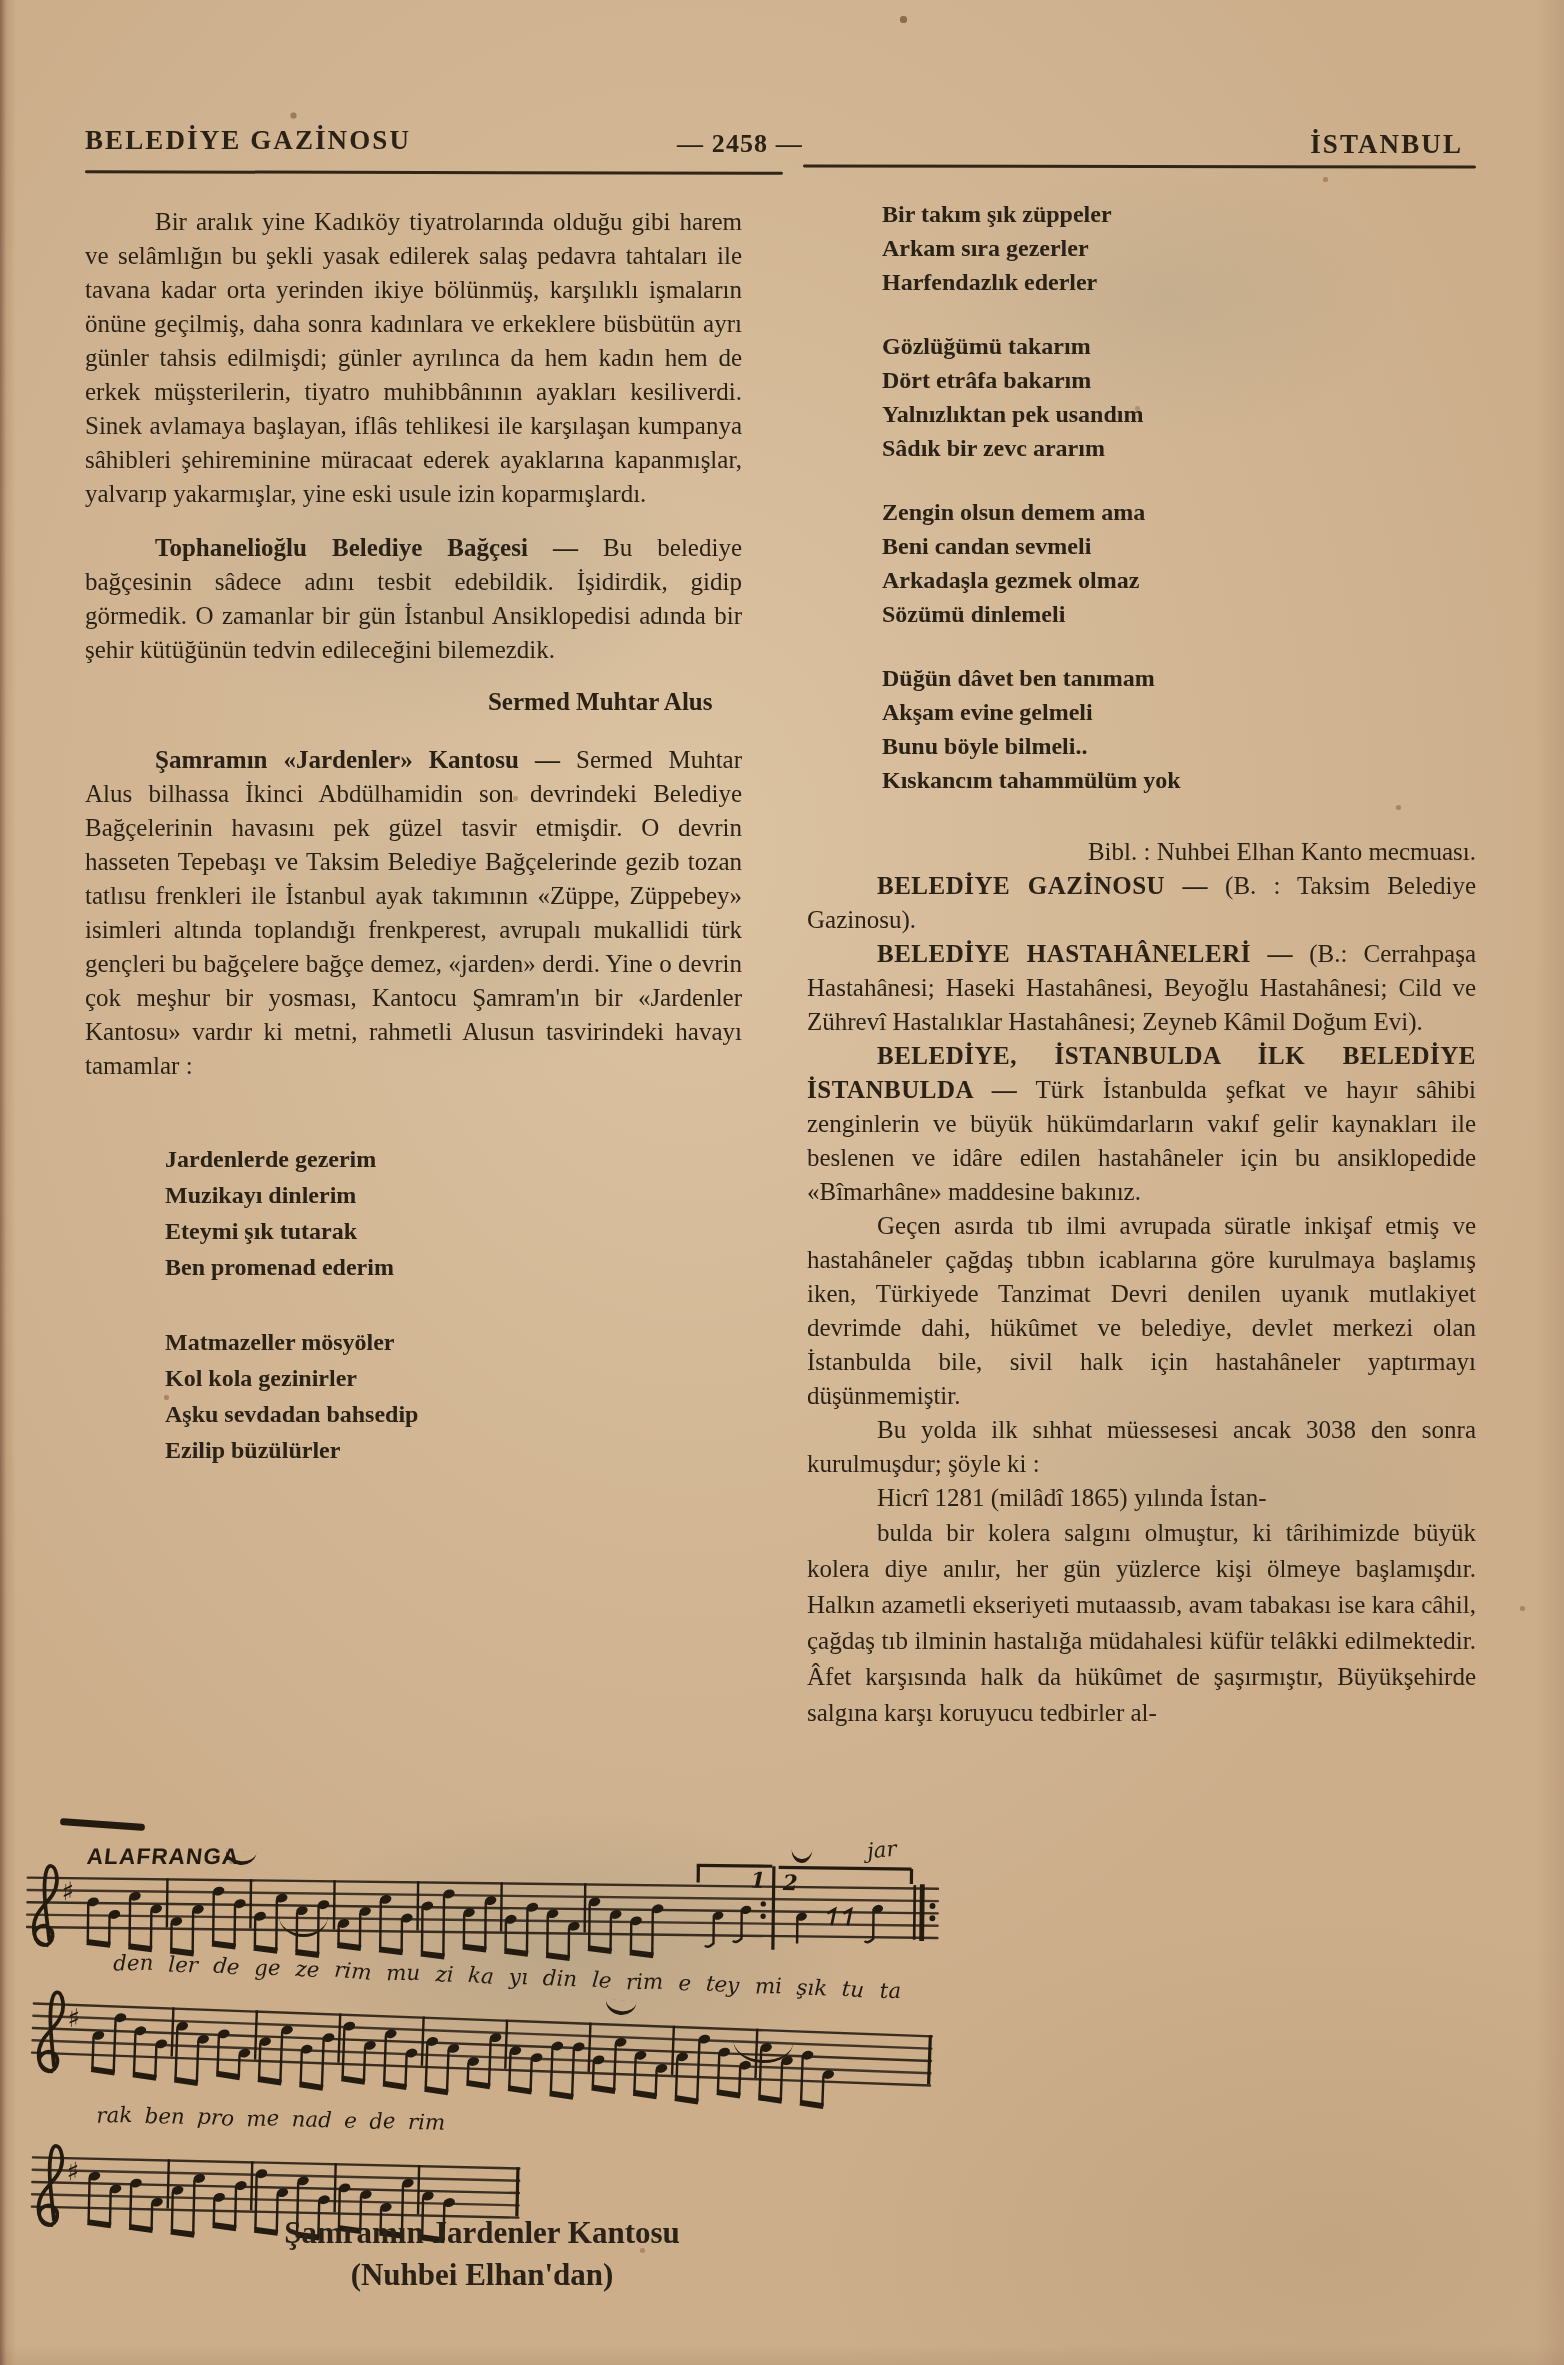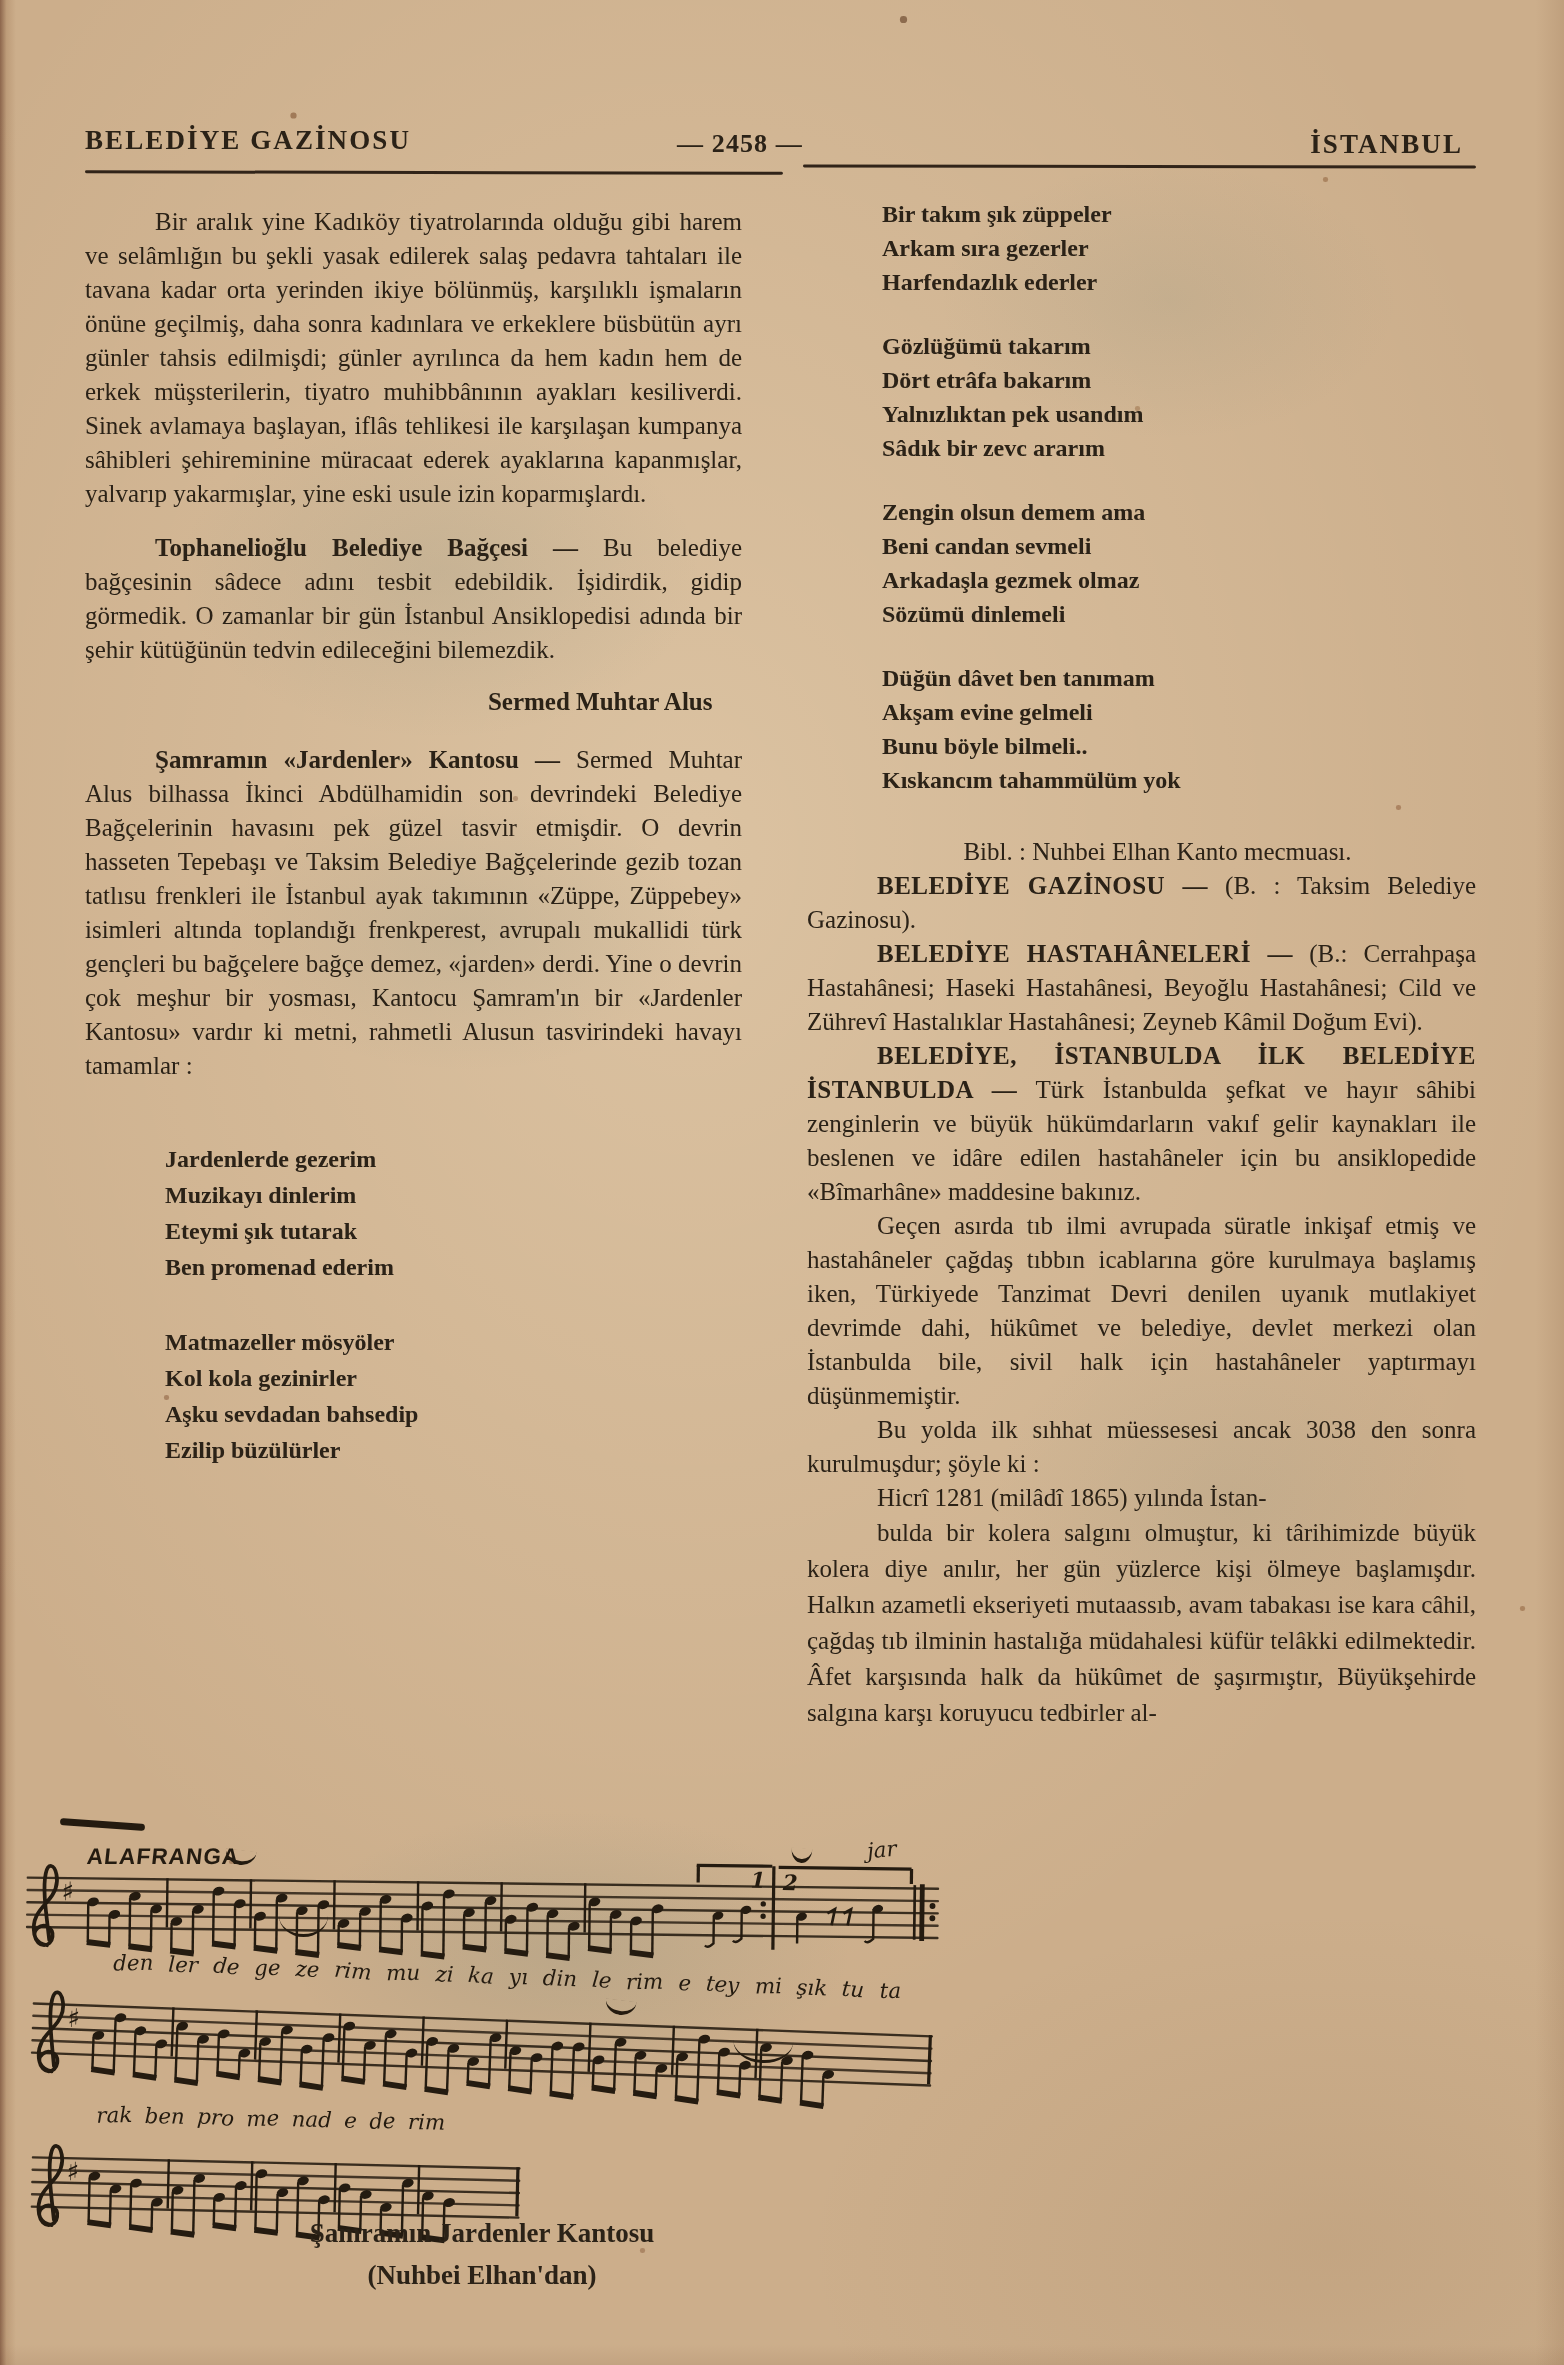--- a/index.html
+++ b/index.html
@@ -41,21 +41,21 @@
   p.body{margin:0;text-indent:70px;}
   p.mt{margin-top:20.4px;}
   b.lead{font-weight:bold;}
   b.caps{font-weight:bold;letter-spacing:0.5px;}
   .signature{text-align:right;padding-right:29.5px;font-weight:bold;margin-top:18px;font-size:25px;}
   .verse{font-weight:bold;font-size:24px;line-height:36px;text-align:left;margin:0 0 0 80px;}
   .col-left .verse1{margin-top:58px;}
   .col-left .verse2{margin-top:39px;}
   .col-right .verse{margin-left:75px;line-height:34px;}
   .col-right .vgap{margin-top:30px;}
-  .bibl{margin-top:38px;margin-left:32px;text-align:center;font-size:25px;}
+  .bibl{margin-top:38px;margin-left:32px;text-align:right;font-size:25px;}
   .e1{margin-top:43px;}
   .e2{margin-top:27px;}
   .e3{margin-top:32px;}
   .p4{margin-top:26px;}
   .p5{margin-top:16px;}
   .p6first{margin-top:16px;text-indent:70px;text-align:left;}
   .p6rest{margin-left:163px;line-height:36px;text-align:justify;}
   
   .alaf-line{position:absolute;left:60px;top:1821px;width:85px;height:7px;background:#241b10;border-radius:4.3px;transform:rotate(4deg);}
   .alafranga{position:absolute;left:87px;top:1844px;font-family:"Liberation Sans",sans-serif;
@@ -71,21 +71,21 @@
   #staff1{left:26px;top:1855px;width:916px;transform:rotate(.7deg);}
   #staff2{left:31px;top:1963px;width:906px;transform:rotate(2.1deg);}
   #staff3{left:31px;top:2106px;width:493px;transform:rotate(1.3deg);}
   .lyrics{display:flex;justify-content:space-between;font-style:italic;font-size:21.4px;
     font-family:"DejaVu Serif",serif;color:#241b10;height:28px;}
   #staff2 .lyrics{margin:0 38px 1.1px 80px;}
   #staff3 .lyrics{margin:0 80px 1.1px 64px;}
   .jar{position:absolute;left:867px;top:1837px;font-style:italic;font-size:21.4px;
     font-family:"DejaVu Serif",serif;transform:rotate(-5deg);color:#241b10;}
   .caption{position:absolute;left:230px;top:2212px;width:504px;text-align:center;
-    font-weight:bold;font-size:27px;line-height:42px;}
+    font-weight:bold;font-size:31px;line-height:42px;}
   svg text{font-family:"DejaVu Serif",serif;}
 </style>
 </head>
 <body>
 
 <div class="page">
 
   <div class="ghost" style="left:177px;top:407px;width:525px;height:332px;background:radial-gradient(closest-side,rgba(96,122,112,.13),rgba(96,122,112,0));"></div>
   <div class="ghost" style="left:225px;top:793px;width:482px;height:279px;background:radial-gradient(closest-side,rgba(96,122,112,.12),rgba(96,122,112,0));"></div>
   <div class="ghost" style="left:289px;top:1811px;width:563px;height:279px;background:radial-gradient(closest-side,rgba(90,120,112,.16),rgba(90,120,112,0));"></div>

